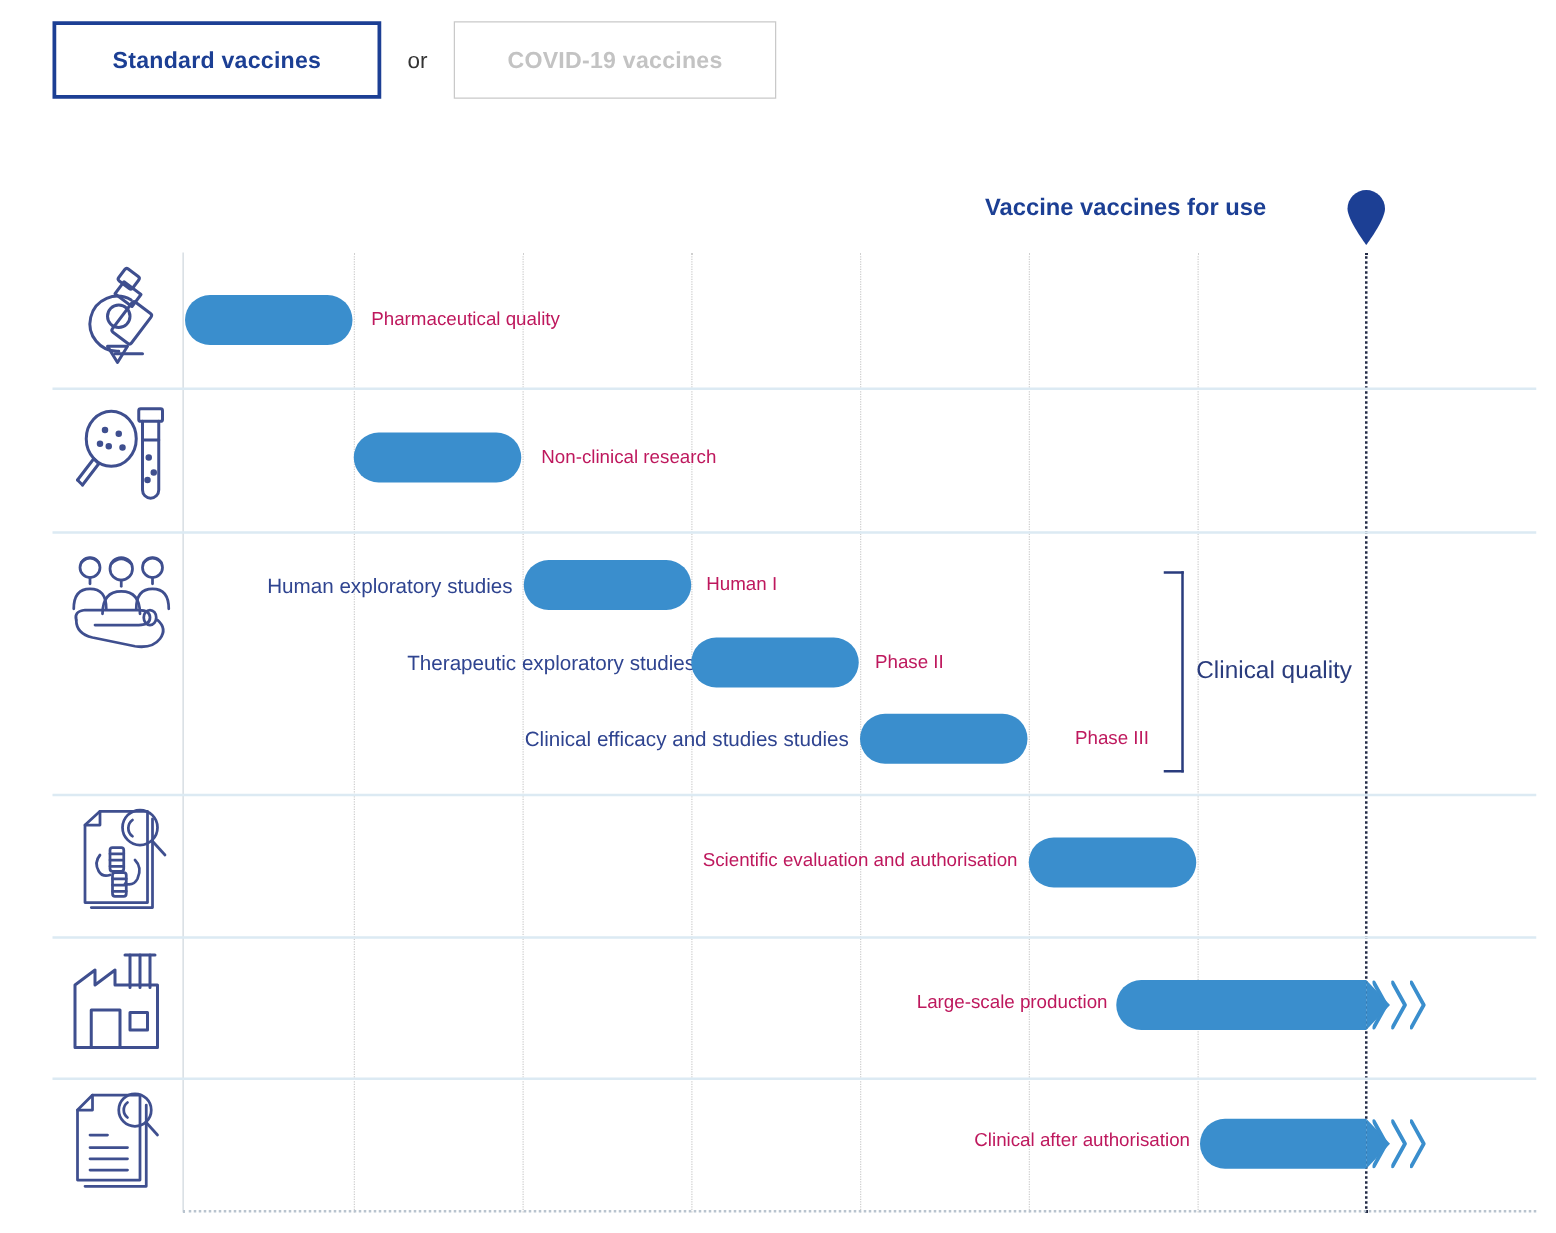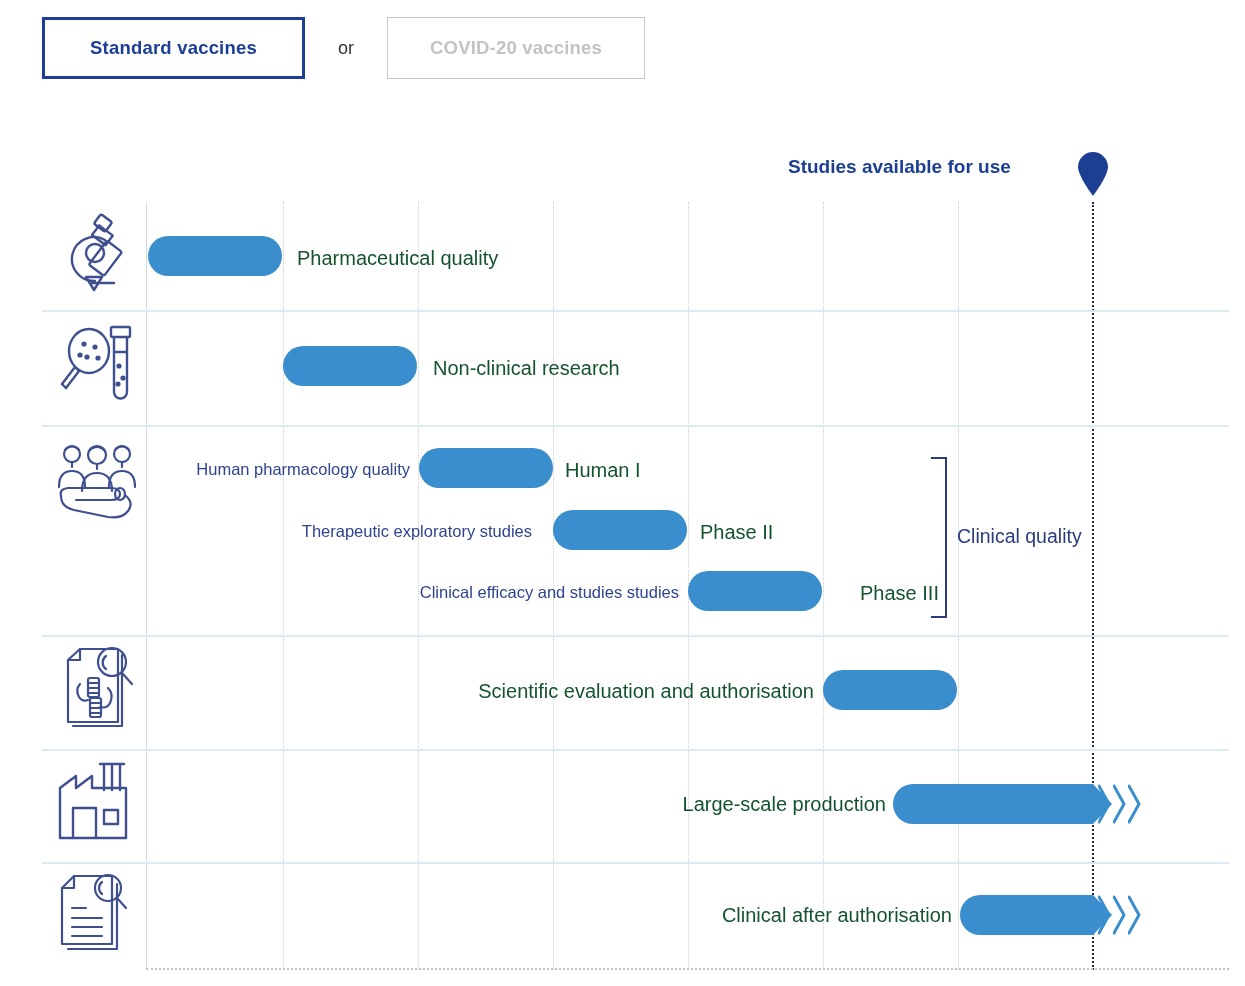--- a/index.html
+++ b/index.html
@@ -8,21 +8,21 @@
     background:#ffffff;
     font-family:"Liberation Sans", sans-serif;
     overflow:hidden;
     position:relative;
     color:#24306b;
   }
 
   
   #toggle-bar{
     position:absolute; left:42px; top:17px;
-    display:flex; align-items:center; gap:12px;
+    display:flex; align-items:center; gap:0;
   }
   .toggle-btn{
     box-sizing:border-box;
     height:62px;
     display:flex; align-items:center; justify-content:center;
     font-size:18.5px; font-weight:bold;
     letter-spacing:.2px;
     background:#ffffff;
     cursor:pointer;
     user-select:none;
@@ -104,22 +104,22 @@
     display:flex; align-items:center; gap:2px;
   }
   .chev{
     width:13px; height:40px;
   }
   .chev svg{display:block;}
 
   
   .lbl{
     position:absolute;
-    font-size:20px;
-    color:#14532d;
+    font-size:15px;
+    color:#be185d;
     white-space:nowrap;
     line-height:1;
   }
   .lbl.small{ font-size:16.5px; color:#2f4490; }
   .lbl.right{ transform:translateX(-100%); }
 
   
   #avail-label{
     position:absolute;
     left:788px; top:156px;
@@ -149,27 +149,27 @@
 </style>
 </head>
 <body>
 
 <div id="toggle-bar">
   <div class="toggle-btn" id="btn-standard">
     <span>Standard vaccines</span>
   </div>
   <div id="or-label">or</div>
   <div class="toggle-btn" id="btn-covid">
-    <span>COVID-20 vaccines</span>
+    <span>COVID-19 vaccines</span>
   </div>
 </div>
 
 <div id="chart">
 
-  <div id="avail-label">Studies available for use</div>
+  <div id="avail-label">Vaccine vaccines for use</div>
   <div id="avail-pin">
     <svg viewBox="0 0 34 44" xmlns="http://www.w3.org/2000/svg">
       <path d="M17 44 C17 44 2 24 2 15 A15 15 0 0 1 32 15 C32 24 17 44 17 44 Z" fill="#1c3f94"></path>
     </svg>
   </div>
 
   <div class="vline solid" style="left:146px"></div>
   <div class="vline" style="left:283px"></div>
   <div class="vline" style="left:418px"></div>
   <div class="vline" style="left:553px"></div>
@@ -244,25 +244,25 @@
         <path d="M59 9 Q66 2 73 9"></path>
         <path d="M66 21 L66 26"></path>
         <path d="M53 46 Q53 30 66 30 Q79 30 79 46"></path>
 
         <path d="M5 55 Q3 48 12 47 L55 47 Q64 47 64 53 Q64 59 55 59 L20 59"></path>
         <path d="M5 55 Q5 66 18 69 L52 76 Q66 78 72 70 Q78 62 70 55"></path>
         <ellipse cx="64" cy="53" rx="5" ry="6"></ellipse>
       </svg>
     </div>
 
-    <div class="lbl small right" style="left:410px;top:34px">Human pharmacology quality</div>
+    <div class="lbl small right" style="left:410px;top:34px">Human exploratory studies</div>
     <div class="bar" style="left:419px;top:21px;width:134px"></div>
     <div class="lbl" style="left:565px;top:33px">Human I</div>
 
-    <div class="lbl small right" style="left:532px;top:96px">Therapeutic exploratory studies</div>
+    <div class="lbl small right" style="left:556px;top:96px">Therapeutic exploratory studies</div>
     <div class="bar" style="left:553px;top:83px;width:134px"></div>
     <div class="lbl" style="left:700px;top:95px">Phase II</div>
 
     <div class="lbl small right" style="left:679px;top:157px">Clinical efficacy and studies studies</div>
     <div class="bar" style="left:688px;top:144px;width:134px"></div>
     <div class="lbl" style="left:860px;top:156px">Phase III</div>
   </div>
 
   <div id="ct-bracket"></div>
   <div id="ct-label">Clinical quality</div>

